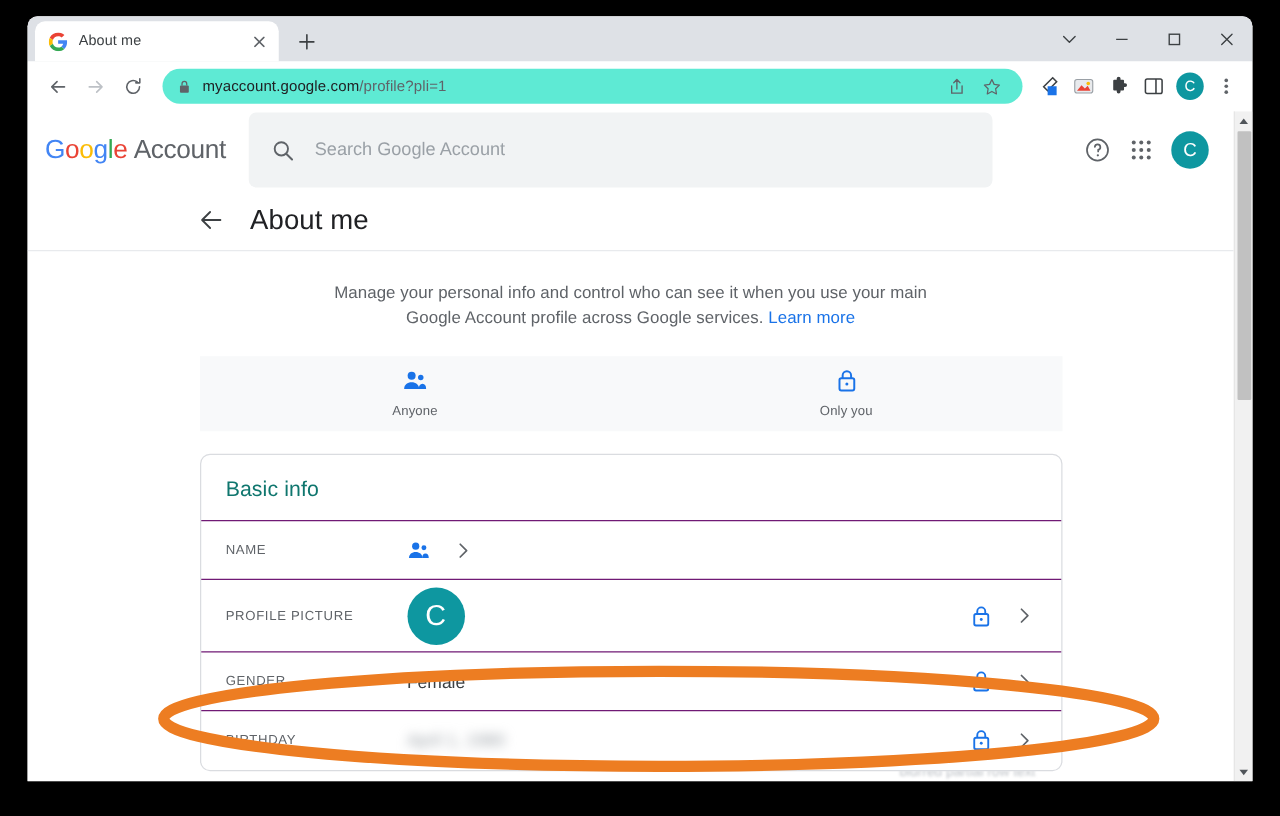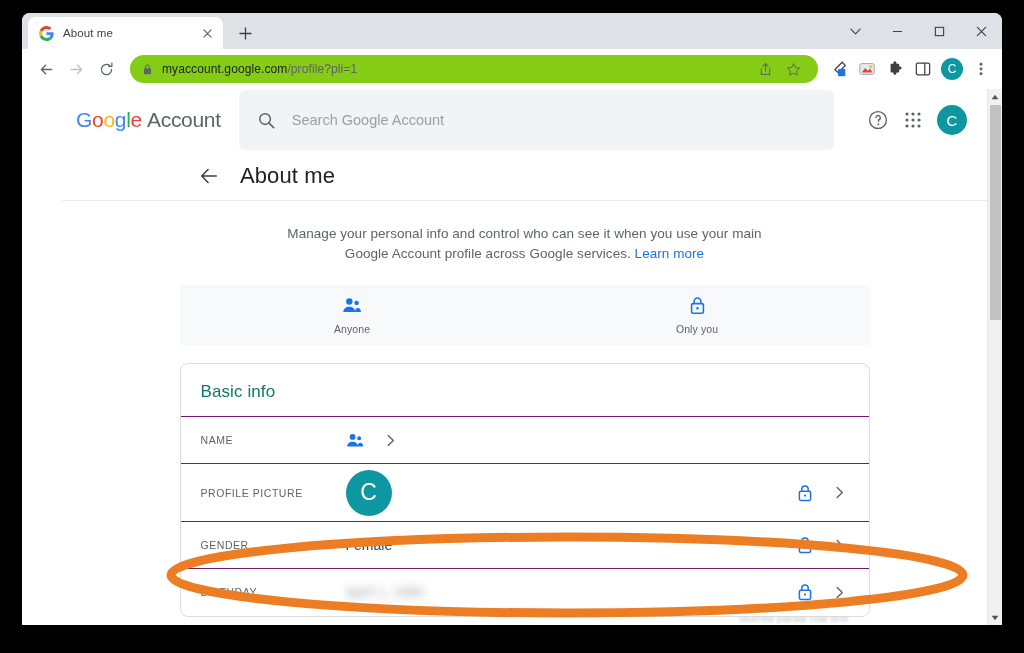--- a/index.html
+++ b/index.html
@@ -114,21 +114,21 @@
     display: flex; align-items: center; justify-content: center;
     color: #5f6368;
     border-radius: 50%;
     flex: 0 0 auto;
   }
   .nav-btn.disabled { color: #bdc1c6; }
 
   .omnibox {
     flex: 1 1 auto;
     height: 28px;
-    background: #84cc16;
+    background: #5eead4;
     border-radius: 14px;
     display: flex;
     align-items: center;
     padding: 0 12px;
     gap: 9px;
     margin: 0 6px 0 8px;
     min-width: 0;
   }
 
   .omnibox-url {
@@ -162,21 +162,20 @@
     margin: 0 3px;
   }
 
   
   .viewport {
     flex: 1 1 auto;
     background: #ffffff;
     position: relative;
     overflow: hidden;
     display: flex;
-    padding-left: 40px;
   }
 
   .page {
     flex: 1 1 auto;
     position: relative;
     overflow: hidden;
   }
 
   
   .ga-header {

